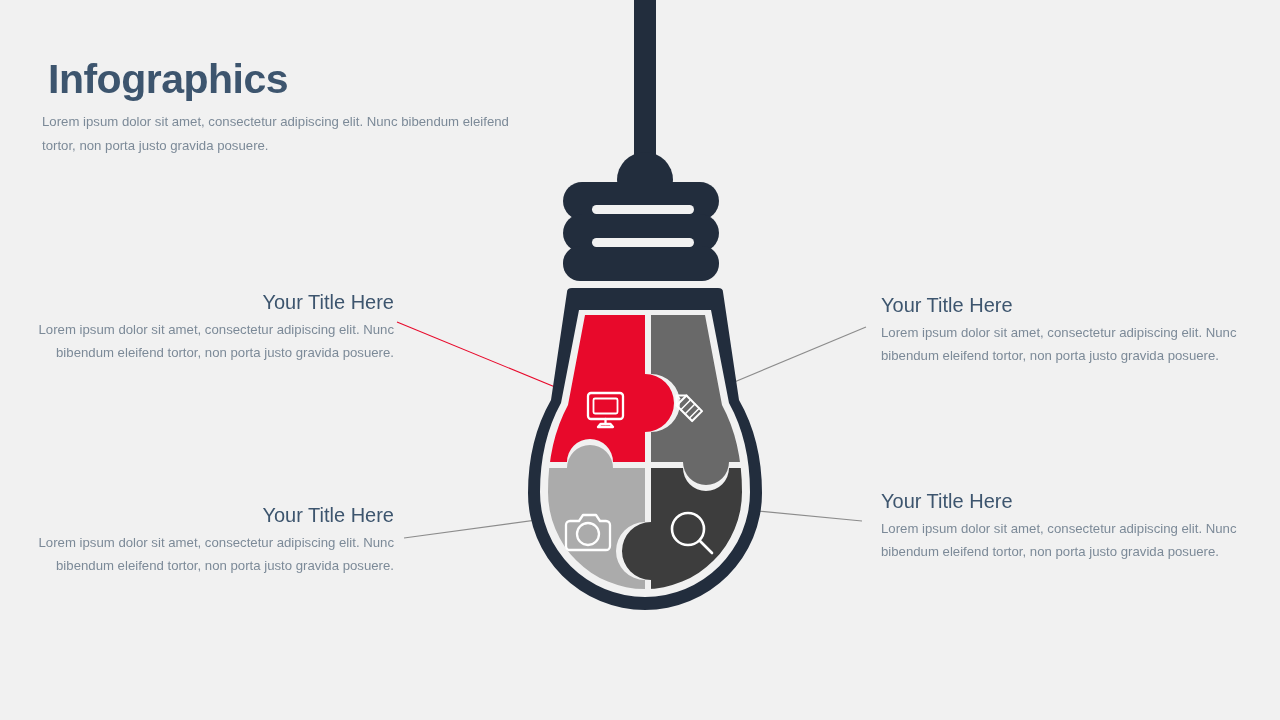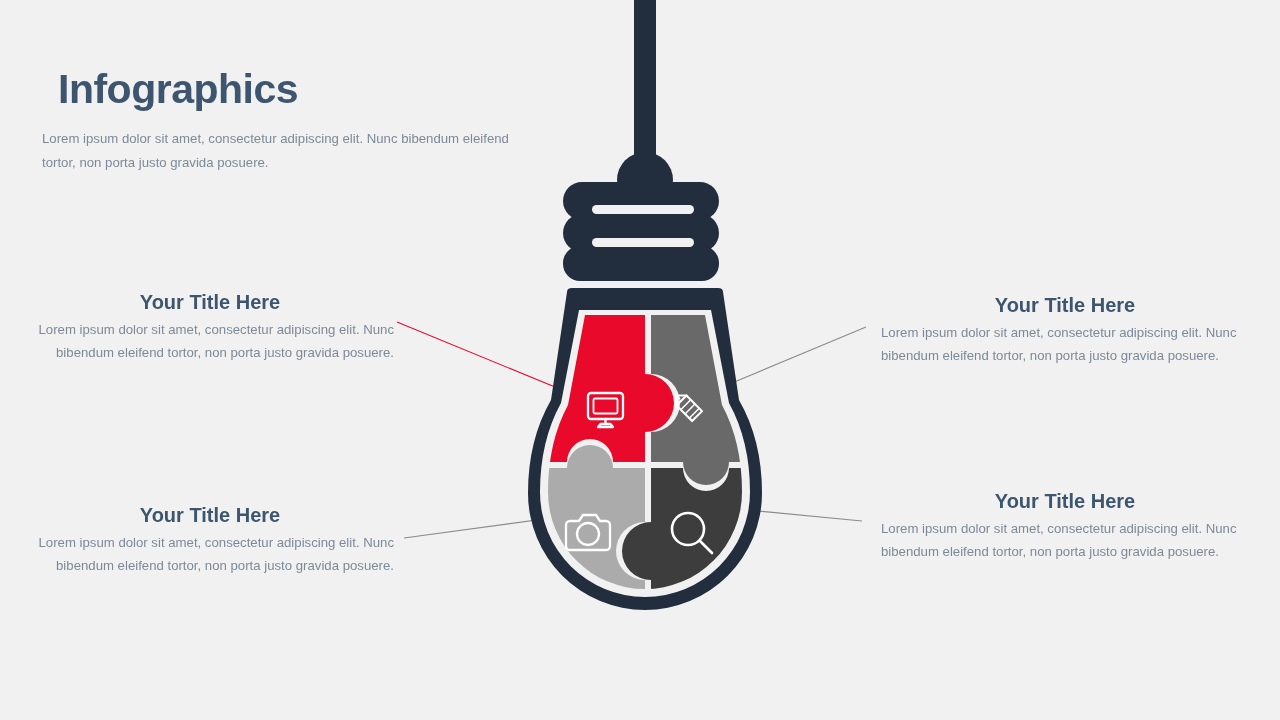--- a/index.html
+++ b/index.html
@@ -28,39 +28,38 @@
     left: 42px;
     top: 52px;
     width: 560px;
   }
   .header-title {
     font-size: 41px;
     font-weight: bold;
     color: #3d556e;
     letter-spacing: -0.5px;
     line-height: 1.05;
-    margin: 16px;
+    margin: 6px;
   }
   .header-sub {
     margin: 9px 0 0 0;
     font-size: 13.2px;
     line-height: 1.85;
     color: #7c8a98;
     max-width: 480px;
   }
 
   
   .callout { position: absolute; width: 368px; }
   .callout-title {
     font-size: 20px;
-    font-weight: bold;
+    font-weight: normal;
     color: #3d556e;
     margin: 0 0 4px 0;
     line-height: 1.25;
-    text-align: center;
   }
   .callout-body {
     font-size: 13.2px;
     line-height: 1.72;
     color: #7c8a98;
     margin: 0;
   }
   .callout.left { text-align: right; }
   .callout.right { text-align: left; }
 

